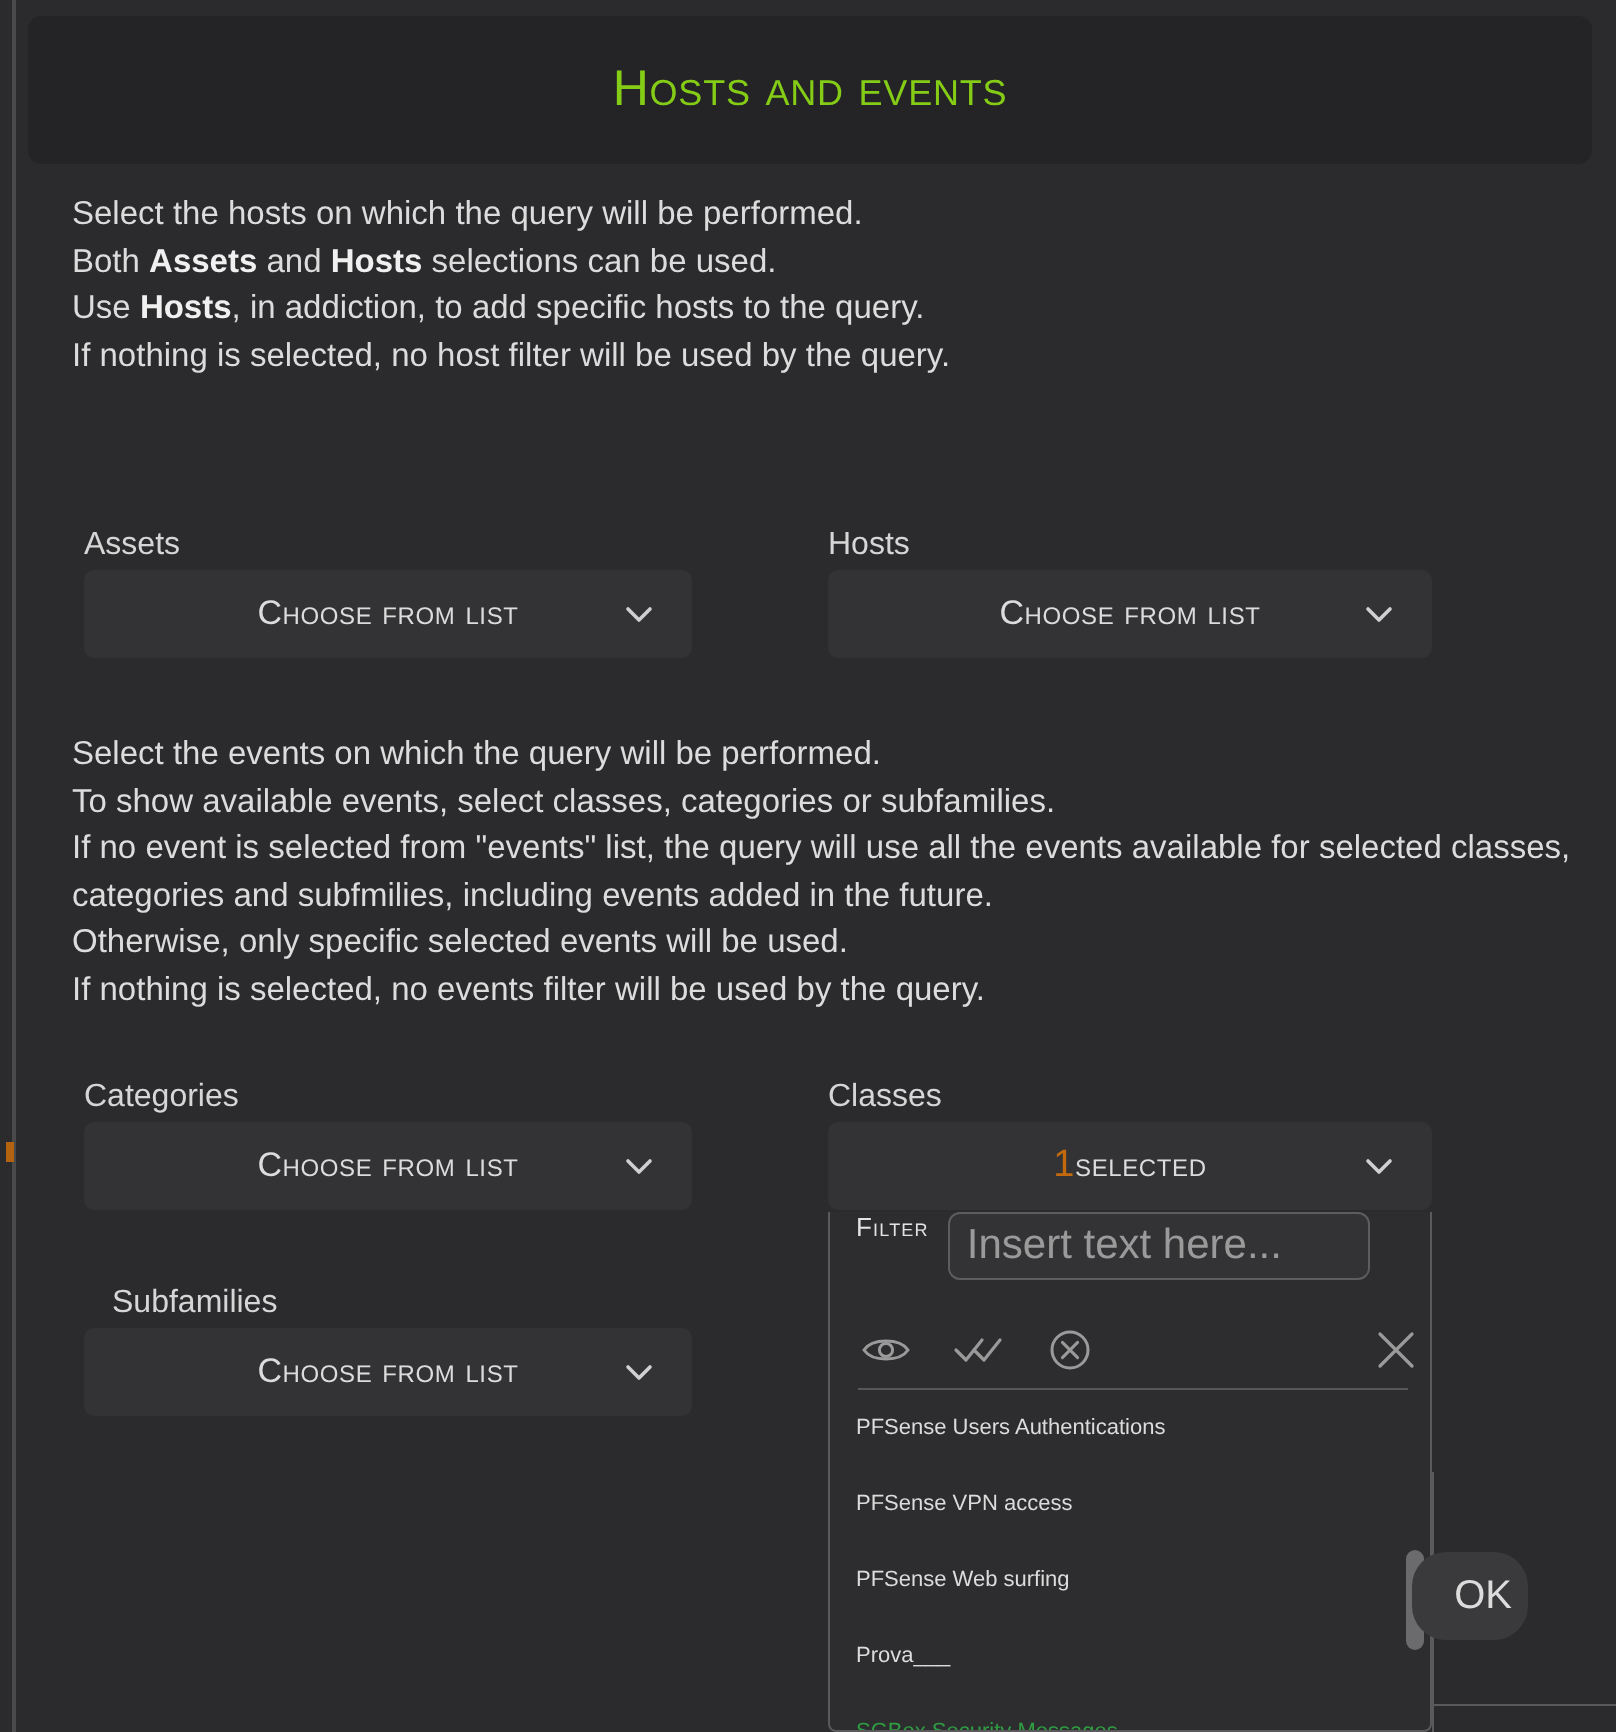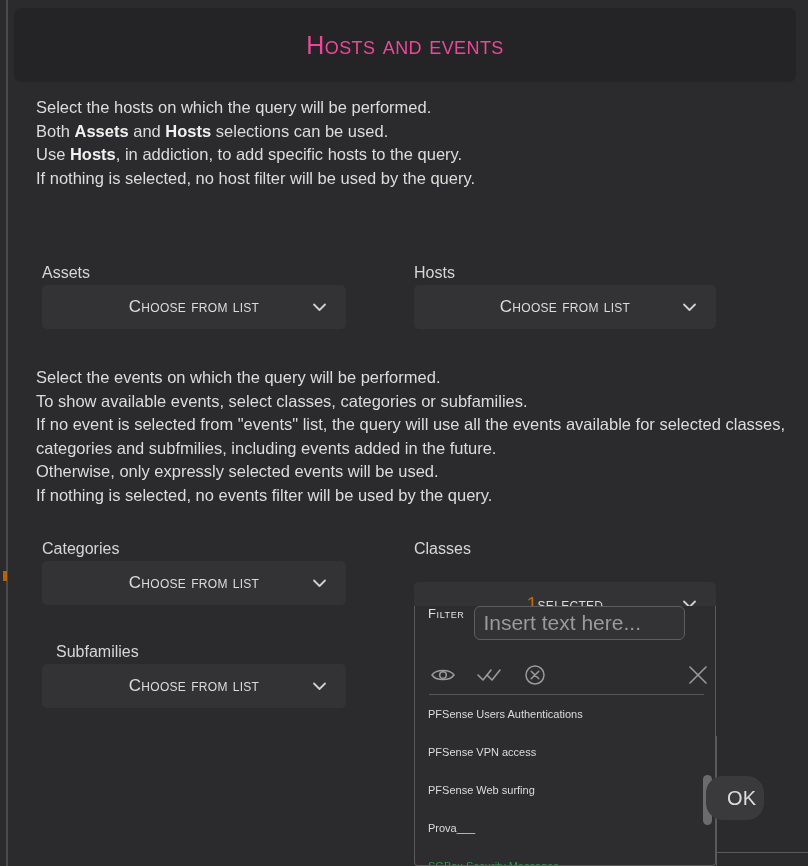--- a/index.html
+++ b/index.html
@@ -46,21 +46,21 @@
     left: 14px; top: 8px;
     width: 782px; height: 74px;
     background: #242426;
     border-radius: 7px;
   }
   .header-title {
     position: absolute;
     left: 0; right: 0; top: 50%;
     transform: translateY(-50%);
     text-align: center;
-    color: #ec4899;
+    color: #84cc16;
     font-size: 25px;
     font-variant: small-caps;
     letter-spacing: 0.4px;
     line-height: 1;
     white-space: nowrap;
   }
 
   
   .para {
     position: absolute;
@@ -119,21 +119,21 @@
   .dd-assets       { left: 42px;  top: 285px; width: 304px; }
   .lbl-hosts       { left: 414px; top: 265px; }
   .dd-hosts        { left: 414px; top: 285px; width: 302px; }
 
   .lbl-categories  { left: 42px;  top: 541px; }
   .dd-categories   { left: 42px;  top: 561px; width: 304px; }
   .lbl-subfamilies { left: 56px;  top: 644px; }
   .dd-subfamilies  { left: 42px;  top: 664px; width: 304px; }
 
   .lbl-classes     { left: 414px; top: 541px; }
-  .dd-classes      { left: 414px; top: 582px; width: 302px; }
+  .dd-classes      { left: 414px; top: 561px; width: 302px; }
 
   
   .dd-panel {
     position: absolute;
     left: 414px; top: 606px;
     width: 302px; height: 260px;
     background: #2d2d2f;
     border: 1px solid #5a5a5c;
     border-top: none;
     border-radius: 0 0 4px 4px;
@@ -279,21 +279,21 @@
     <svg width="17" height="17" viewBox="0 0 17 17">
         <path d="M3 6 L8.5 11.5 L14 6" fill="none" stroke="#d0d0d0" stroke-width="1.8" stroke-linecap="round" stroke-linejoin="round"></path>
       </svg>
   </span>
 </div>
 
 <div class="para para-events">
     <div><span>Select the events on which the query will be performed.</span></div>
     <div><span>To show available events, select classes, categories or subfamilies.</span></div>
     <div><span>If no event is selected from "events" list, the query will use all the events available for selected classes, categories and subfmilies, including events added in the future.</span></div>
-    <div><span>Otherwise, only expressly selected events will be used.</span></div>
+    <div><span>Otherwise, only specific selected events will be used.</span></div>
     <div><span>If nothing is selected, no events filter will be used by the query.</span></div>
   </div>
 
 <div class="field-label lbl-categories">Categories</div>
 <div class="dropdown dd-categories">
   <span class="dd-text">Choose from list</span>
   <span class="chev">
     <svg width="17" height="17" viewBox="0 0 17 17">
         <path d="M3 6 L8.5 11.5 L14 6" fill="none" stroke="#d0d0d0" stroke-width="1.8" stroke-linecap="round" stroke-linejoin="round"></path>
       </svg>

